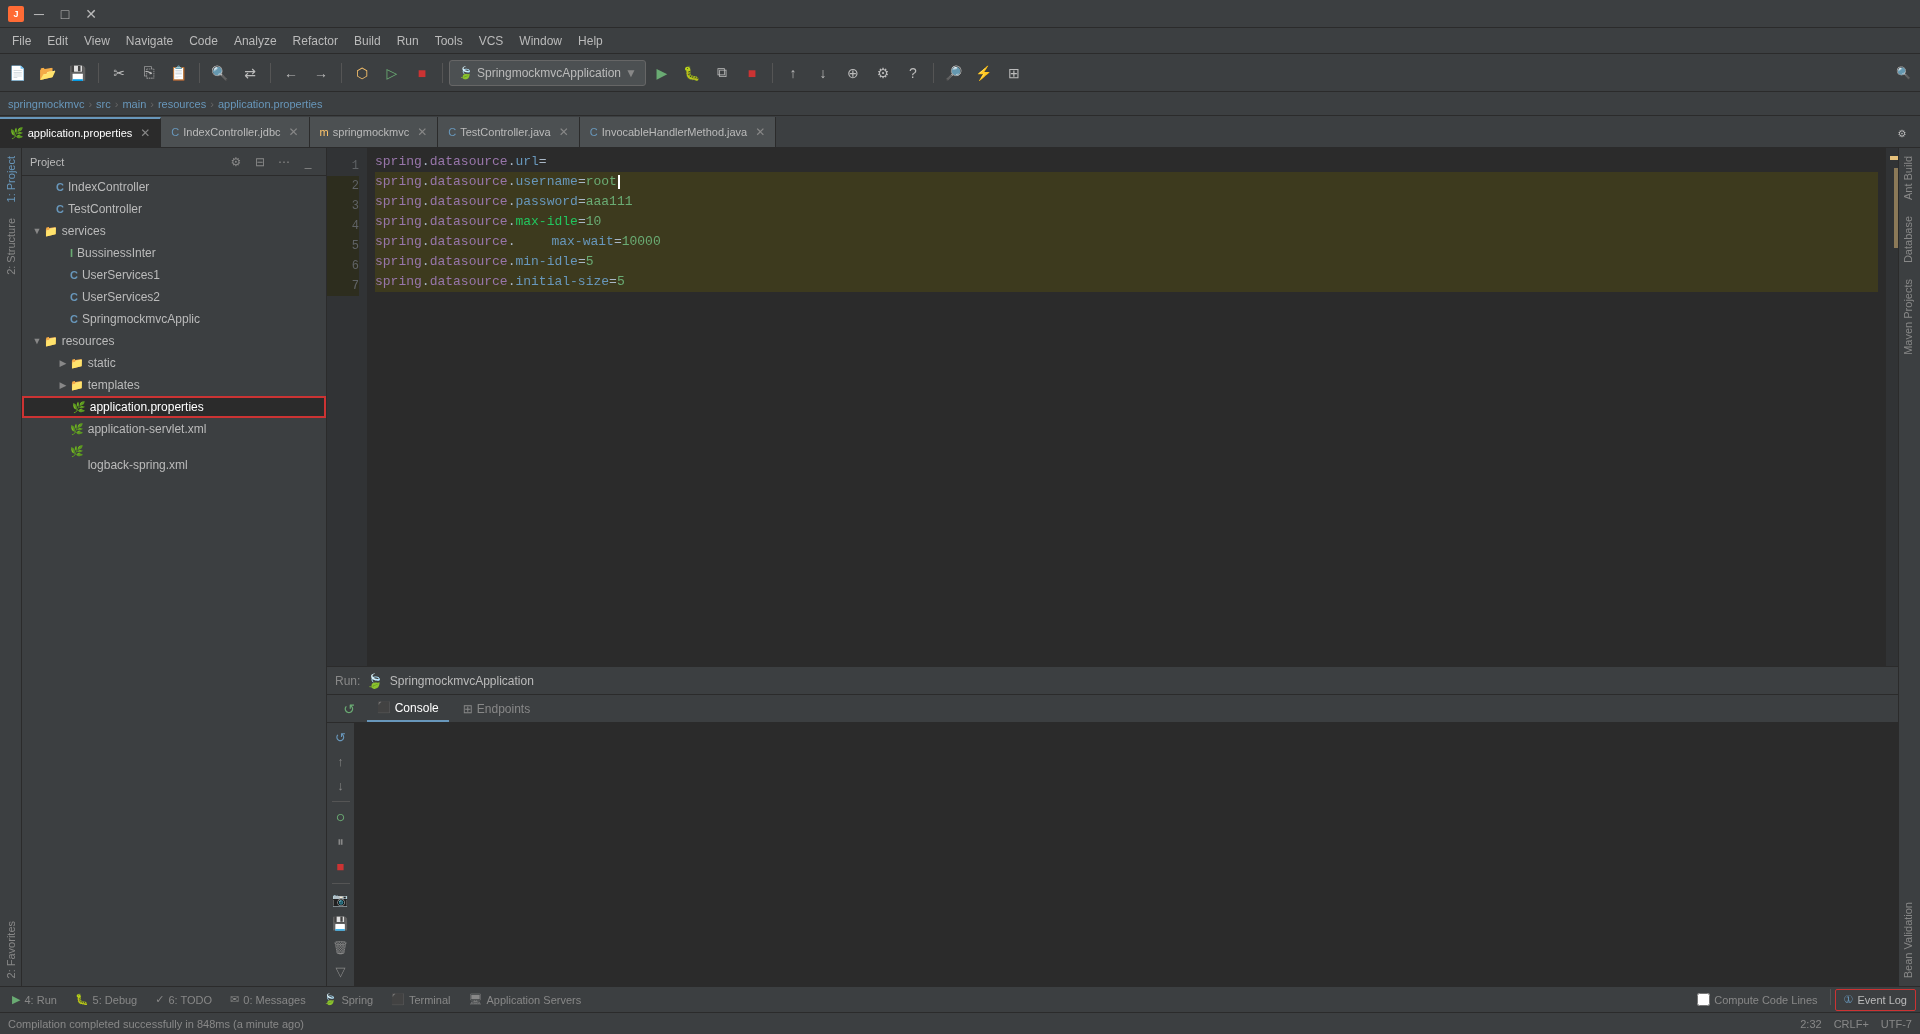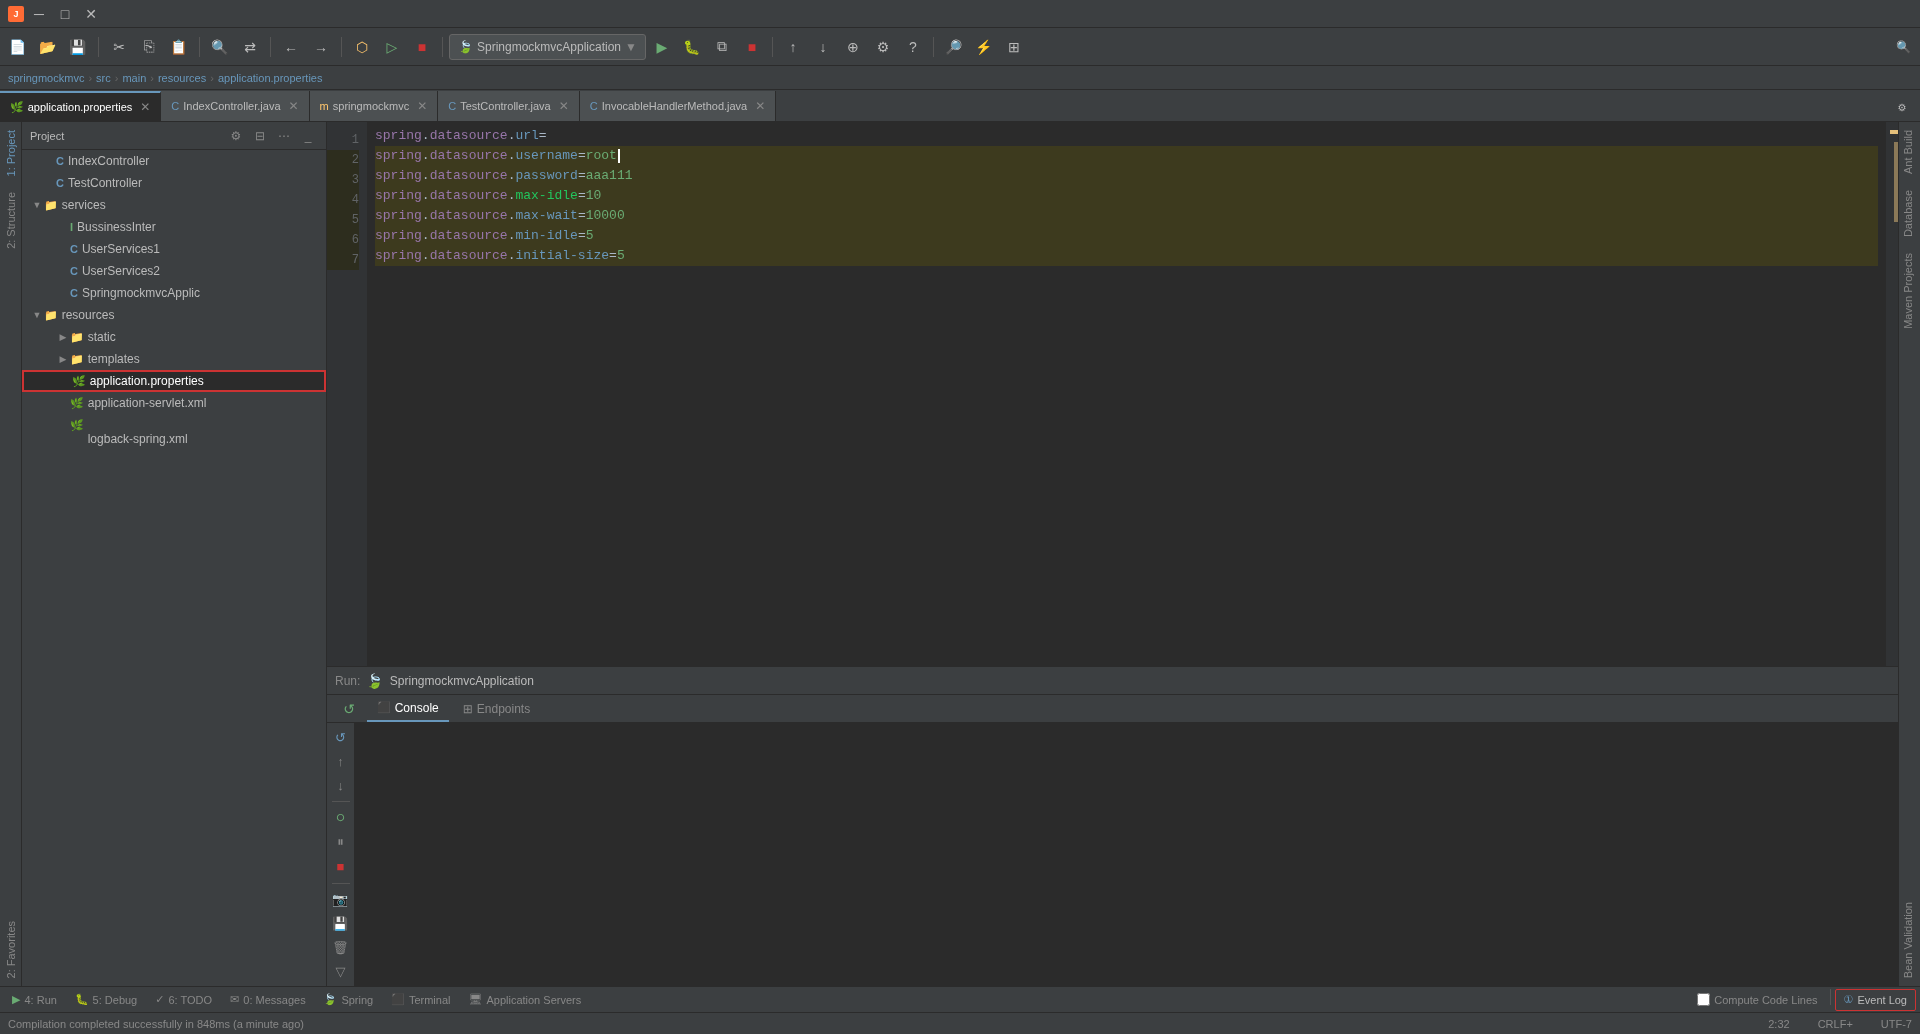--- a/index.html
+++ b/index.html
@@ -274,21 +274,21 @@
       height: 22px;
       background: #3c3f41;
       border-top: 1px solid #2b2b2b;
       display: flex;
       align-items: center;
       padding: 0 8px;
       font-size: 11px;
       color: #888;
       gap: 8px;
     }
-    #status-bar .status-right { margin-left: auto; display: flex; gap: 28px; }
+    #status-bar .status-right { margin-left: auto; display: flex; gap: 12px; }
 
     
     #bottom-status {
       height: 26px;
       background: #3c3f41;
       border-top: 1px solid #2b2b2b;
       display: flex;
       align-items: center;
       padding: 0 4px;
       font-size: 11px;
@@ -367,20 +367,35 @@
 
   <div id="title-bar">
     <div class="app-icon">J</div>
     <div class="win-controls">
       <div class="win-btn">─</div>
       <div class="win-btn">□</div>
       <div class="win-btn">✕</div>
     </div>
   </div>
 
+  <div id="menu-bar">
+    <div class="menu-item">File</div>
+    <div class="menu-item">Edit</div>
+    <div class="menu-item">View</div>
+    <div class="menu-item">Navigate</div>
+    <div class="menu-item">Code</div>
+    <div class="menu-item">Analyze</div>
+    <div class="menu-item">Refactor</div>
+    <div class="menu-item">Build</div>
+    <div class="menu-item">Run</div>
+    <div class="menu-item">Tools</div>
+    <div class="menu-item">VCS</div>
+    <div class="menu-item">Window</div>
+    <div class="menu-item">Help</div>
+  </div>
 
   <div id="toolbar">
     <div class="tb-btn" title="New">📄</div>
     <div class="tb-btn" title="Open">📂</div>
     <div class="tb-btn" title="Save">💾</div>
     <div class="tb-sep"></div>
     <div class="tb-btn">✂</div>
     <div class="tb-btn">⎘</div>
     <div class="tb-btn">📋</div>
     <div class="tb-sep"></div>
@@ -429,21 +444,21 @@
   </div>
 
   <div id="editor-tabs">
     <div class="editor-tab active">
       <span class="tab-icon-props">🌿</span>
       <span>application.properties</span>
       <span class="tab-close">✕</span>
     </div>
     <div class="editor-tab">
       <span class="tab-icon-java-c">C</span>
-      <span>IndexController.java</span>
+      <span>IndexController.jdbc</span>
       <span class="tab-close">✕</span>
     </div>
     <div class="editor-tab">
       <span class="tab-icon-java-m">m</span>
       <span>springmockmvc</span>
       <span class="tab-close">✕</span>
     </div>
     <div class="editor-tab">
       <span class="tab-icon-java-c">C</span>
       <span>TestController.java</span>
@@ -613,21 +628,21 @@
                   <span style="color:#22c55e;">max-idle</span>
                   <span style="color:#a9b7c6;">=</span>
                   <span style="color:#6aab73;">10</span>
               </div>
 
               <div class="code-line highlighted-yellow">
                 <span style="color:#9876aa;">spring</span>
                   <span style="color:#a9b7c6;">.</span>
                   <span style="color:#9876aa;">datasource</span>
                   <span style="color:#a9b7c6;">.</span>
-                  <span style="color:#6897bb;">max-wait</span>
+                  <span style="color:#6897bb;margin-left:36px;">max-wait</span>
                   <span style="color:#a9b7c6;">=</span>
                   <span style="color:#6aab73;">10000</span>
               </div>
 
               <div class="code-line highlighted-yellow">
                 <span style="color:#9876aa;">spring</span>
                   <span style="color:#a9b7c6;">.</span>
                   <span style="color:#9876aa;">datasource</span>
                   <span style="color:#a9b7c6;">.</span>
                   <span style="color:#6897bb;">min-idle</span>

